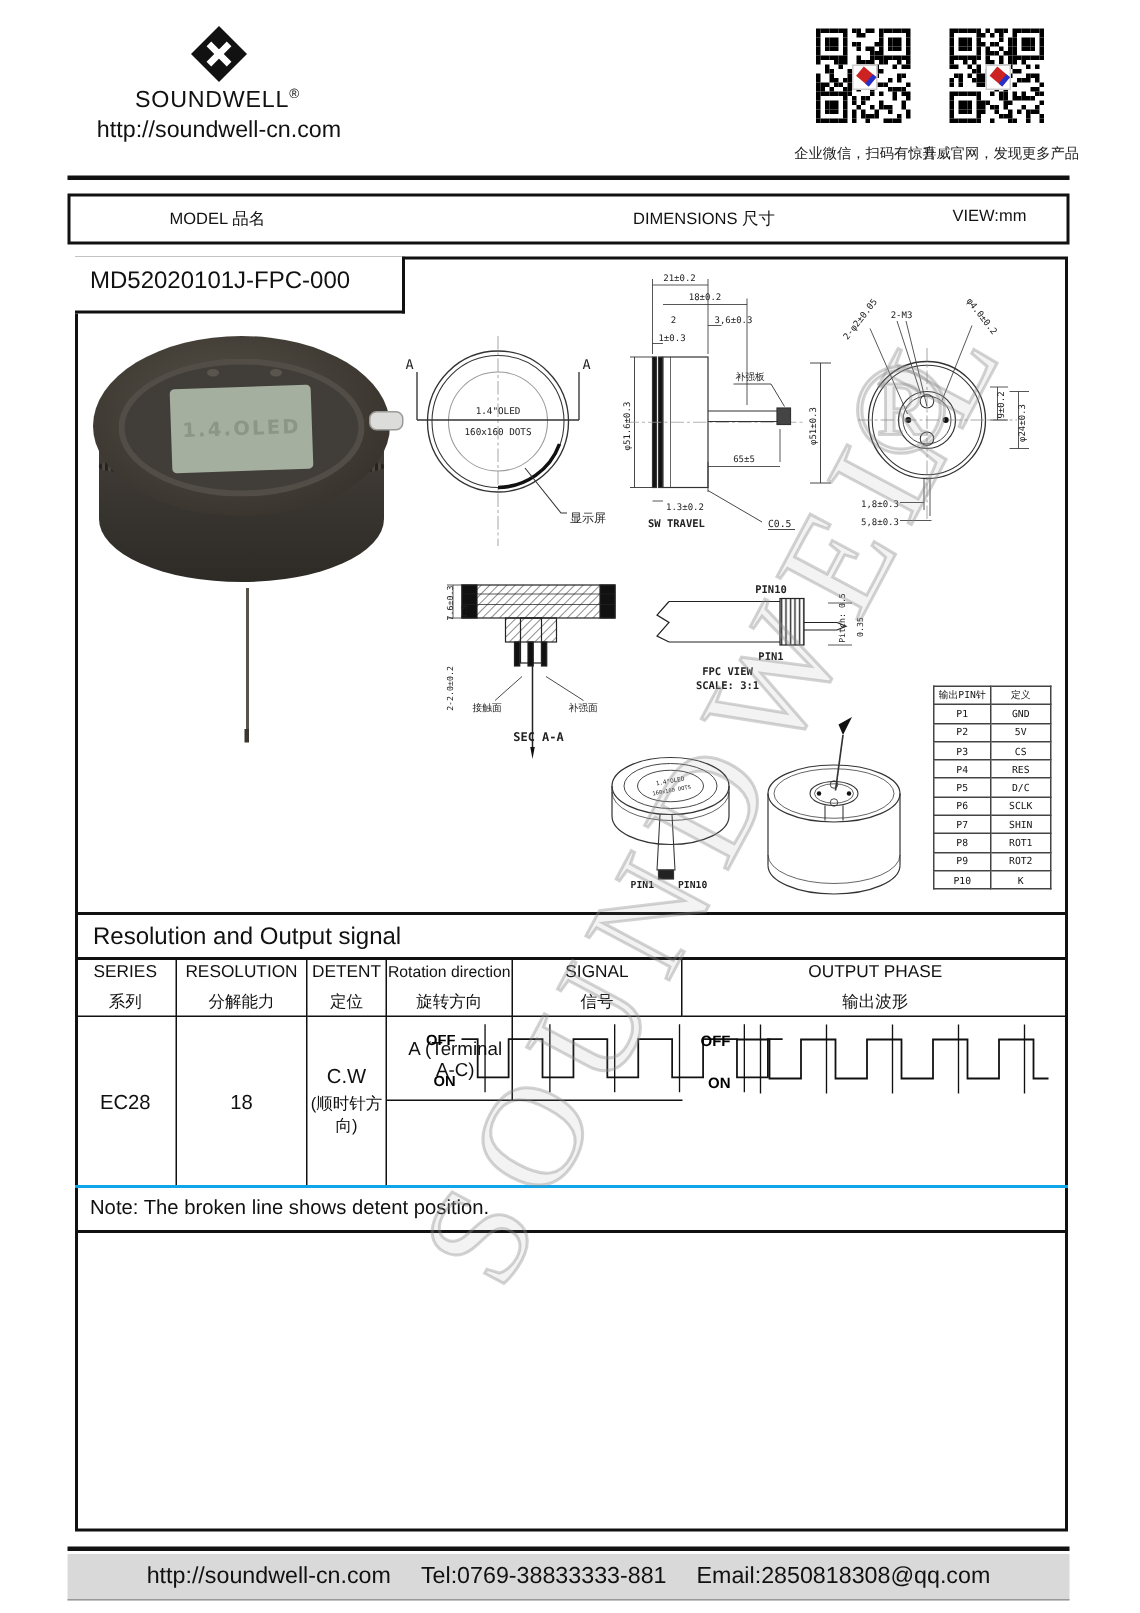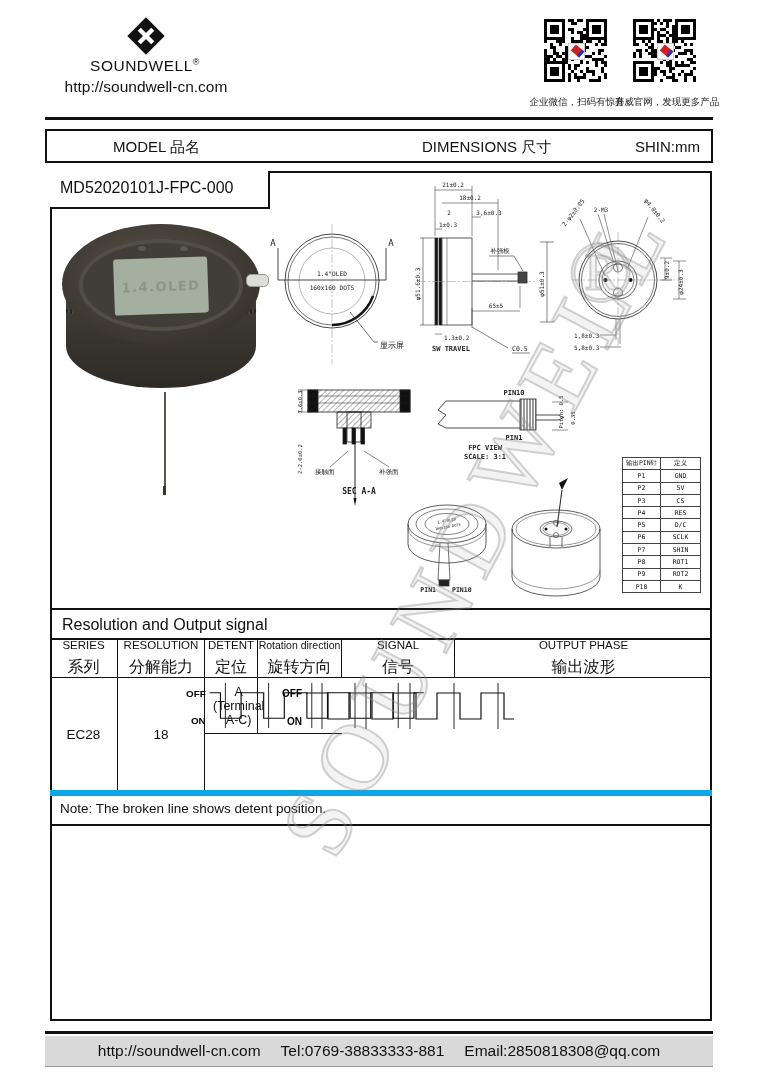--- a/index.html
+++ b/index.html
@@ -16,21 +16,21 @@
   .series-sub{position:absolute;left:260px;top:78px;width:260px;text-align:center;font-size:18px}
   .qr{position:absolute;width:67px;height:67px;background:#fff;padding:2px}
   .qr i{position:absolute;width:3px;height:3px;background:#000}
   .qr b{position:absolute;left:26px;top:26px;width:15px;height:15px;background:#fff;border:1px solid #ccc}
   .qr b::after{content:"";position:absolute;left:3px;top:3px;width:8px;height:8px;background:#c22;
                border-right:3px solid #23c;transform:rotate(40deg)}
   .qr-caption{position:absolute;width:110px;text-align:center;font-size:9.5px;color:#222}
   .hrule{position:absolute;left:45px;width:668px;background:#111}
   
   .title-bar{position:absolute;left:45px;top:129px;width:668px;height:34px;border:2px solid #111;
-             box-sizing:border-box;font-size:15px}
+             box-sizing:border-box;font-size:11px}
   .title-bar span{position:absolute;top:7px}
   
   .main-box{position:absolute;left:50px;top:171px;width:662px;height:850px;border:2px solid #111;
             box-sizing:border-box}
   .model-cell{position:absolute;left:50px;top:171px;width:220px;height:38px;border-right:2px solid #111;
               border-bottom:2px solid #111;box-sizing:border-box;font-size:16px;line-height:34px;
               padding-left:10px;background:#fff}
   
   .photo{position:absolute;left:62px;top:212px;width:200px;height:182px;z-index:2}
   .knob-base{position:absolute;left:4px;top:72px;width:190px;height:104px;
@@ -58,27 +58,27 @@
   
   .pin-table{position:absolute;left:622px;top:457px;border-collapse:collapse;z-index:3;background:#fff}
   .pin-table td{border:1px solid #444;width:37px;height:11.3px;text-align:center;
                 font:6.5px "DejaVu Sans Mono",monospace;padding:0}
   .pin-table td:last-child{width:39px}
   
   .sig-section{position:absolute;left:50px;top:608px;width:662px;box-sizing:border-box;z-index:2}
   .sig-title{height:32px;border-top:2px solid #111;border-bottom:2px solid #111;box-sizing:border-box;
              font-size:16px;line-height:30px;padding-left:12px}
   .sig-grid{display:grid;grid-template-columns:68px 87px 53px 84px 113px 257px;
-            grid-template-rows:38px 56px 56px;border-bottom:6px solid #0ea5e9}
+            grid-template-rows:38px 56px 56px;border-bottom:2px solid #0ea5e9}
   .sg{border-right:1.5px solid #111;box-sizing:border-box;display:flex;flex-direction:column;
       align-items:center;justify-content:center;text-align:center}
   .sg.last{border-right:none}
   .sg.hdr{border-bottom:1.5px solid #111}
   .sg .en{font-size:11.5px}
-  .sg .zh{font-size:16px;margin-top:6px}
+  .sg .zh{font-size:11px;margin-top:6px}
   .sg.body{font-size:13.5px}
   .sg.span2{grid-row:span 2}
   .sg.sigcell{align-items:flex-start;justify-content:center;padding-left:8px;font-size:12.5px;
               border-bottom:1.5px solid #111}
   .sg.sigcell.b{border-bottom:none}
   .sg.wave{border-bottom:1.5px solid #111;padding:0}
   .sg.wave.b{border-bottom:none}
   .rot-zh{font-size:11px;margin-top:3px}
   .note-box{border-bottom:2px solid #111;padding:5px 10px 8px;font-size:13.5px}
   .note-zh{font-size:13px;margin-top:4px}
@@ -572,21 +572,21 @@
       <b></b>
     </div>
   <div class="qr-caption" style="left:522px;top:96px">企业微信，扫码有惊喜</div>
   <div class="qr-caption" style="left:612px;top:96px">升威官网，发现更多产品</div>
 
   <div class="hrule" style="top:117px;height:3px"></div>
 
   <div class="title-bar">
     <span style="left:66px">MODEL 品名</span>
     <span style="left:375px">DIMENSIONS 尺寸</span>
-    <span style="left:588px">SHIN:mm</span>
+    <span style="left:588px">VIEW:mm</span>
   </div>
 
   <div class="main-box"></div>
   <div class="model-cell">MD52020101J-FPC-000</div>
 
   <div class="photo">
     <div class="knob-base"></div>
     <div class="knob-knurl"></div>
     <div class="knob-top"></div>
     <div class="knob-glass"></div>
@@ -823,20 +823,24 @@
         <span class="en">SIGNAL</span>
         <span class="zh">信号</span>
         </div>
       <div class="sg hdr last">
         <span class="en">OUTPUT PHASE</span>
         <span class="zh">输出波形</span>
         </div>
 
       <div class="sg body span2">EC28</div>
       <div class="sg body span2">18</div>
+      <div class="sg body span2">
+        <span>C.W</span>
+        <span class="rot-zh">(顺时针方向)</span>
+        </div>
       <div class="sg sigcell">A (Terminal A-C)</div>
       <div class="sg wave last">
         <svg width="257" height="56" viewBox="0 0 257 56">
           <text x="12" y="19" font-size="10" font-weight="600" font-family="Liberation Sans,sans-serif">OFF</text>
           <text x="17" y="47" font-size="10" font-weight="600" font-family="Liberation Sans,sans-serif">ON</text>
           <g stroke="#111" stroke-width="1.2" fill="none">
             <path d="M36,15 h11 v26 h21 v-26 h23 v26 h21 v-26 h23 v26 h21 v-26 h23 v26 h21 v-26 h23 v26 h21 v-26 h10"></path>
             <path d="M52,5 V51 M96,5 V51 M140,5 V51 M184,5 V51 M228,5 V51" stroke-width="0.9"></path>
           </g>
         </svg>

